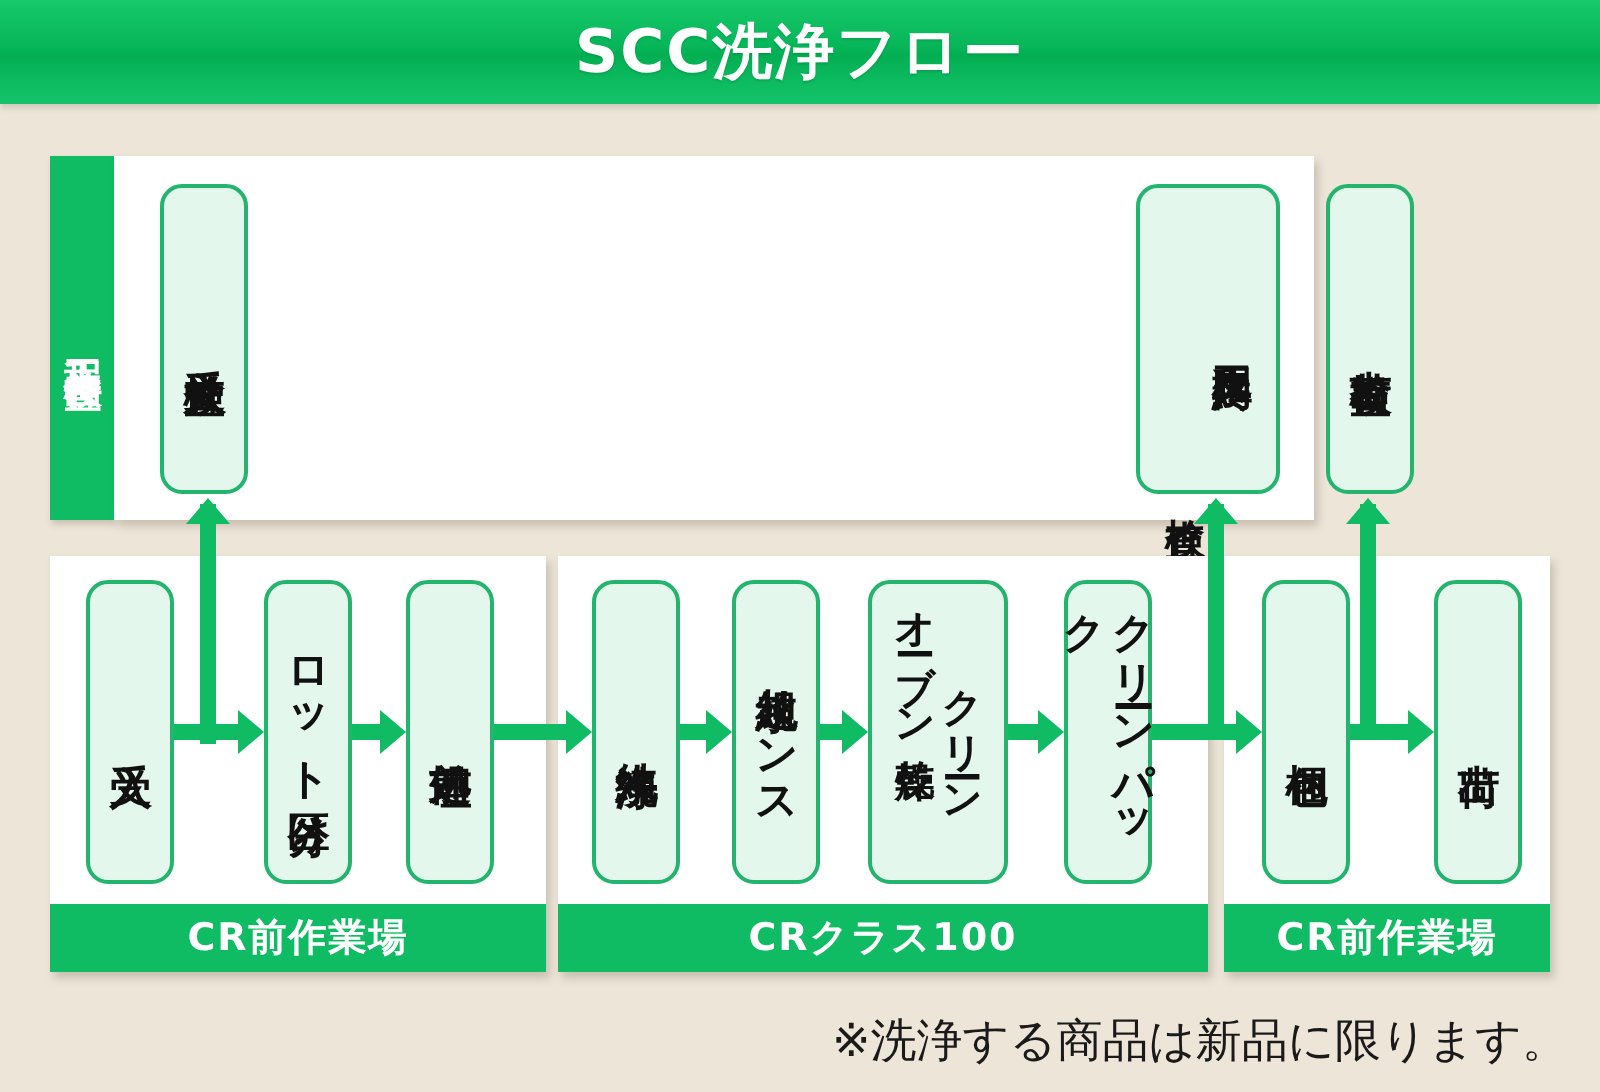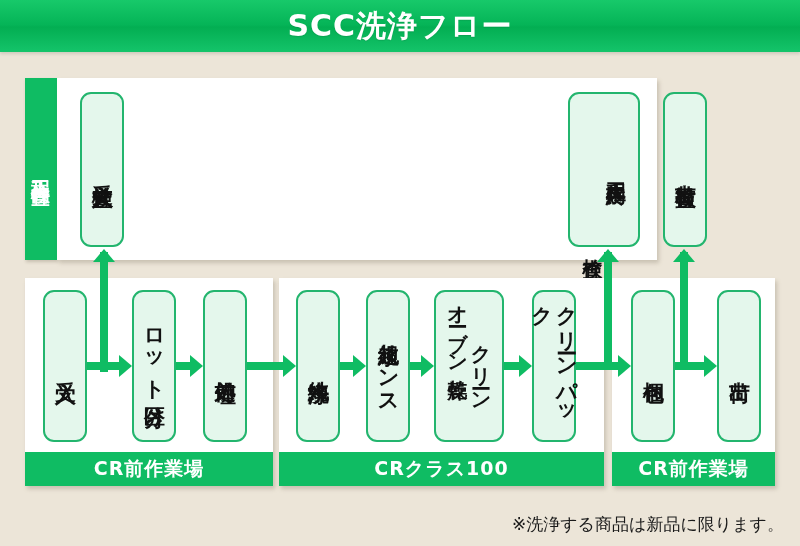--- a/index.html
+++ b/index.html
@@ -77,21 +77,21 @@
   .arrow-u .shaft{position:absolute;left:7px;bottom:0;width:8px;background:#0fbc63;}
   .arrow-u .head{
     position:absolute;left:0;top:0;width:0;height:0;
     border-left:11px solid transparent;border-right:11px solid transparent;
     border-bottom:13px solid #0fbc63;
   }
   .vline{position:absolute;width:8px;background:#0fbc63;}
   
   .note{
     position:absolute;right:16px;bottom:10px;
-    font-size:17px;color:#1a1a1a;letter-spacing:0px;
+    font-size:23px;color:#1a1a1a;letter-spacing:0px;
   }
 </style>
 </head>
 <body>
 
 <div class="title-bar">
   <div class="t">SCC洗浄フロー</div>
 </div>
 
 <div class="insp-strip">

